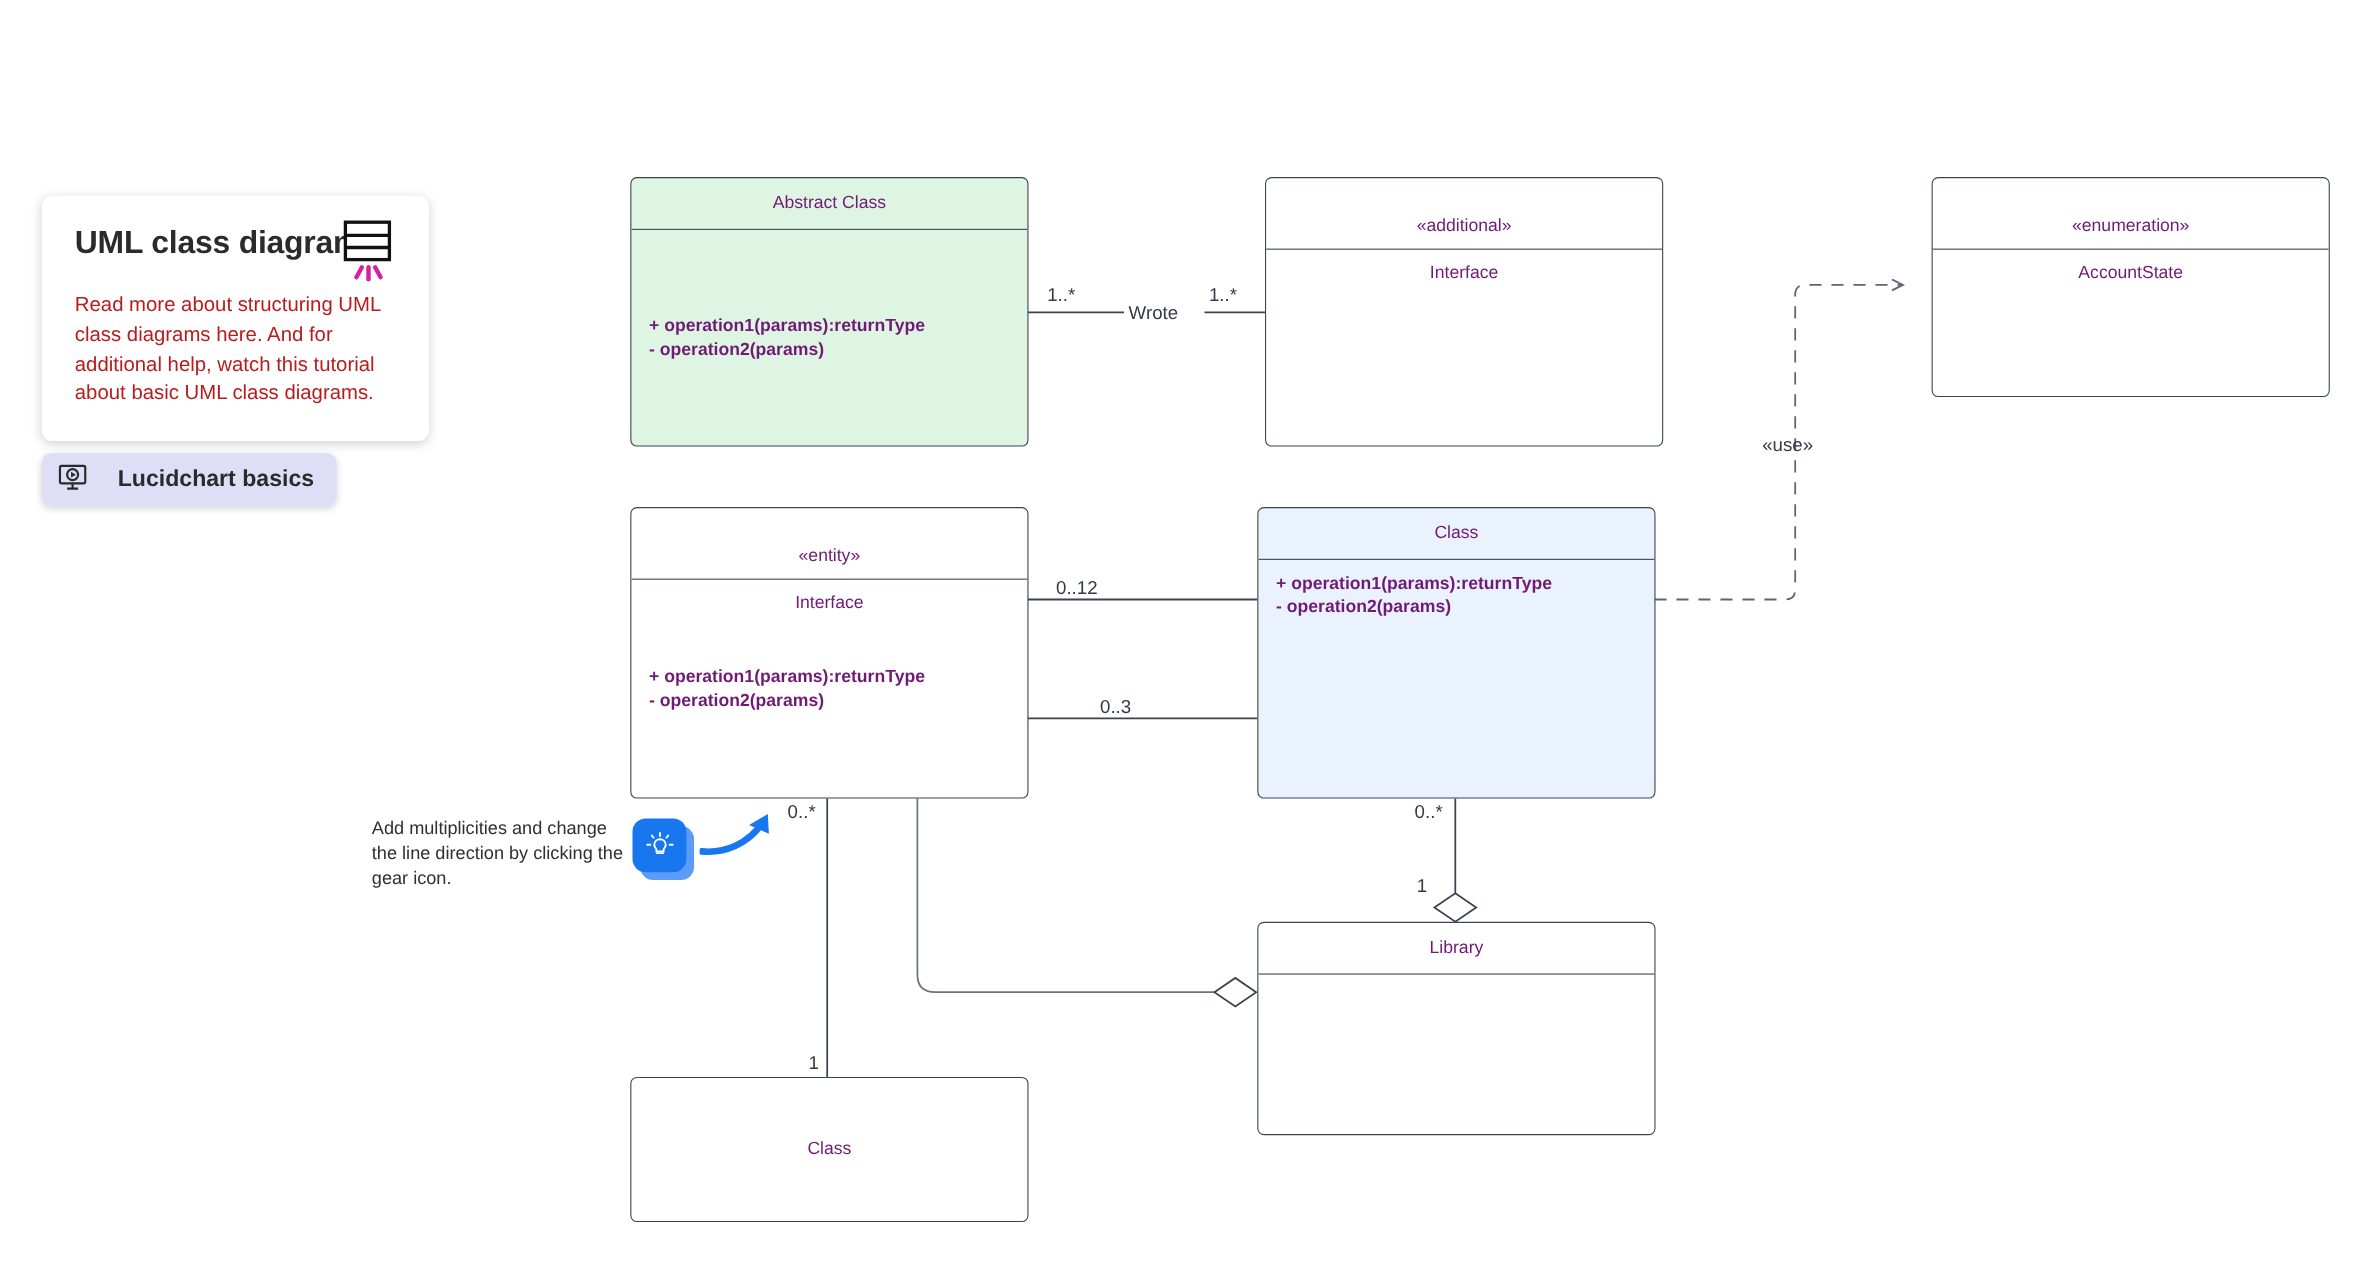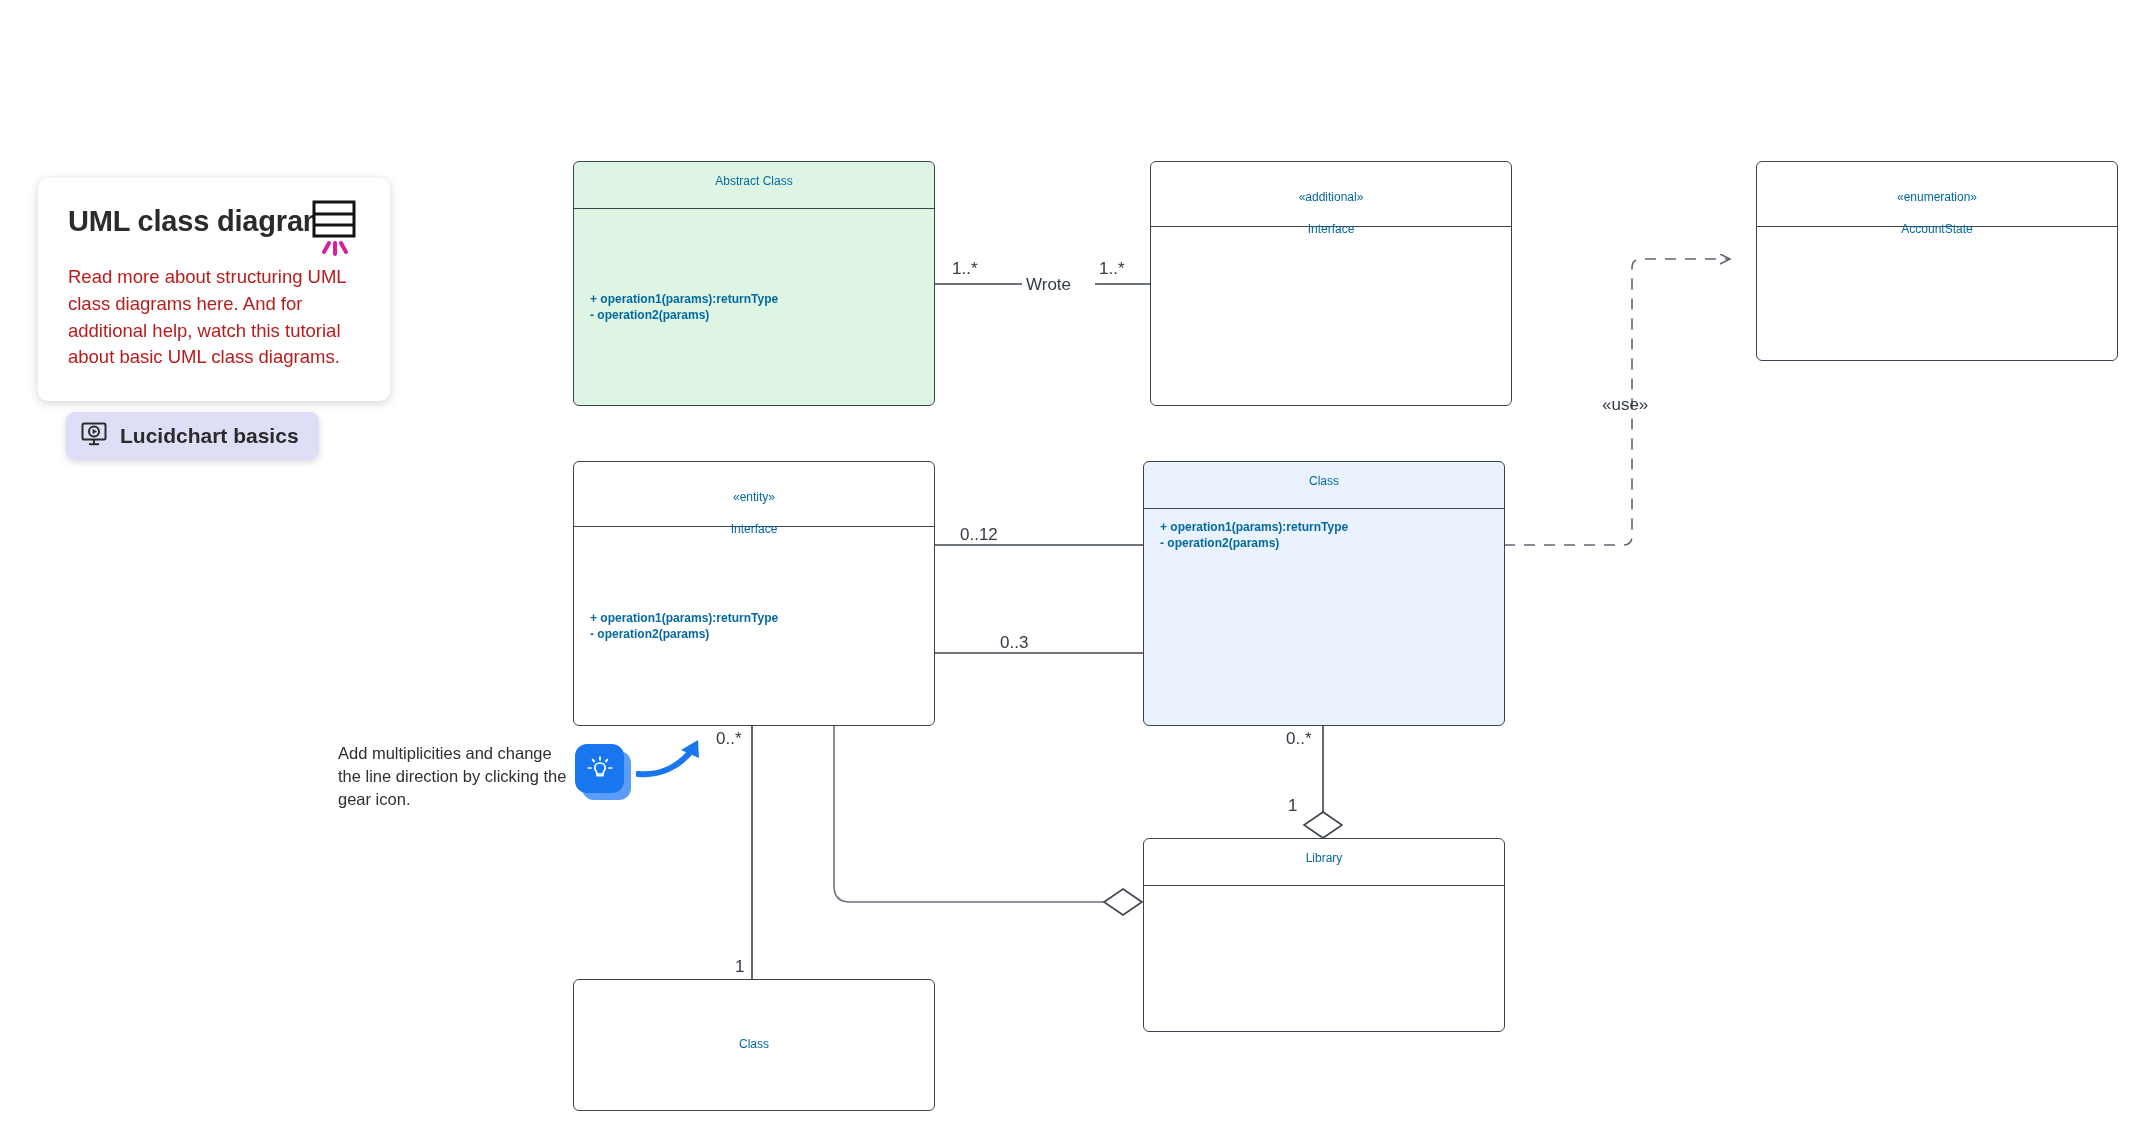--- a/index.html
+++ b/index.html
@@ -66,49 +66,48 @@
   }
 
   .basics-badge {
     position: absolute;
     left: 38px;
     top: 412px;
     height: 48px;
     box-sizing: border-box;
     display: flex;
     align-items: center;
-    gap: 13px;
+    gap: 28px;
     padding: 0 20px 0 15px;
     background: #dedef7;
     border-radius: 9px;
     box-shadow: 0 2px 7px rgba(0,0,0,.16);
-    margin-left: 28px;
   }
   .basics-badge-label {
     font-size: 21px;
     font-weight: bold;
     color: #2b2b2b;
     white-space: nowrap;
   }
 
   
   .uml-box {
     position: absolute;
     box-sizing: border-box;
     border: 1.6px solid #3d4450;
     border-radius: 6px;
     background: #ffffff;
     overflow: hidden;
   }
   .uml-compartment {
     box-sizing: border-box;
     padding: 11px 16px;
-    font-size: 12px;
+    font-size: 16px;
     line-height: 1.33;
-    color: #0369a1;
+    color: #701a75;
     white-space: pre-line;
   }
   .uml-compartment + .uml-compartment {
     border-top: 1.6px solid #3d4450;
     font-weight: bold;
   }
   .uml-header {
     text-align: center;
     padding-top: 12px;
     padding-bottom: 12px;

